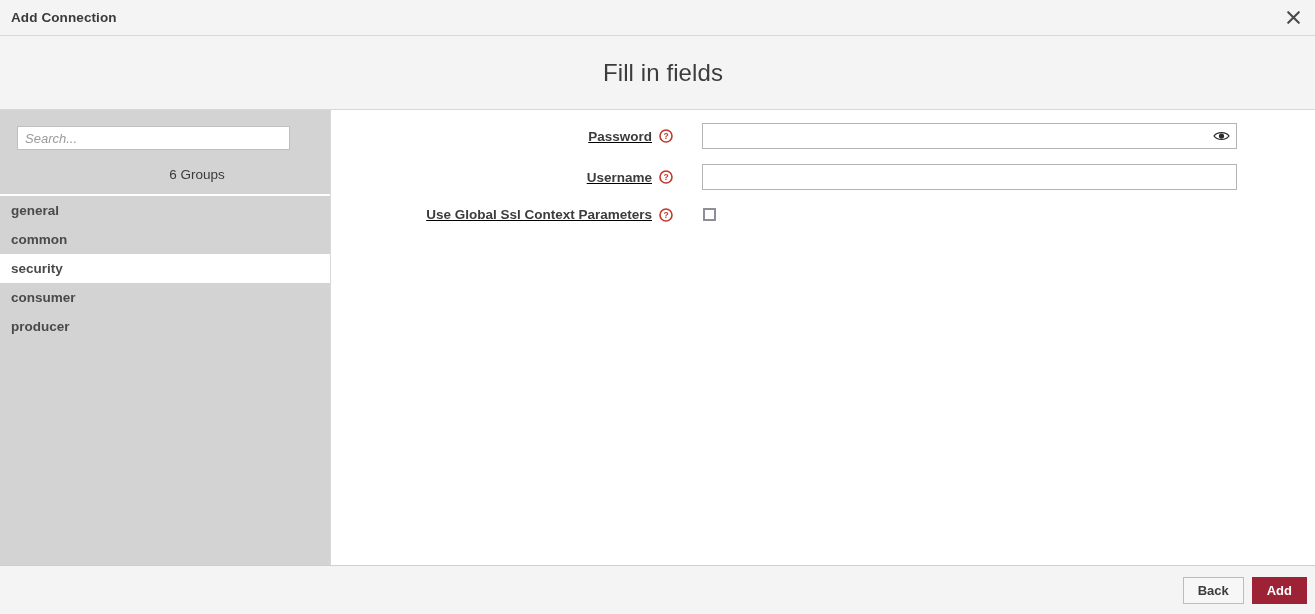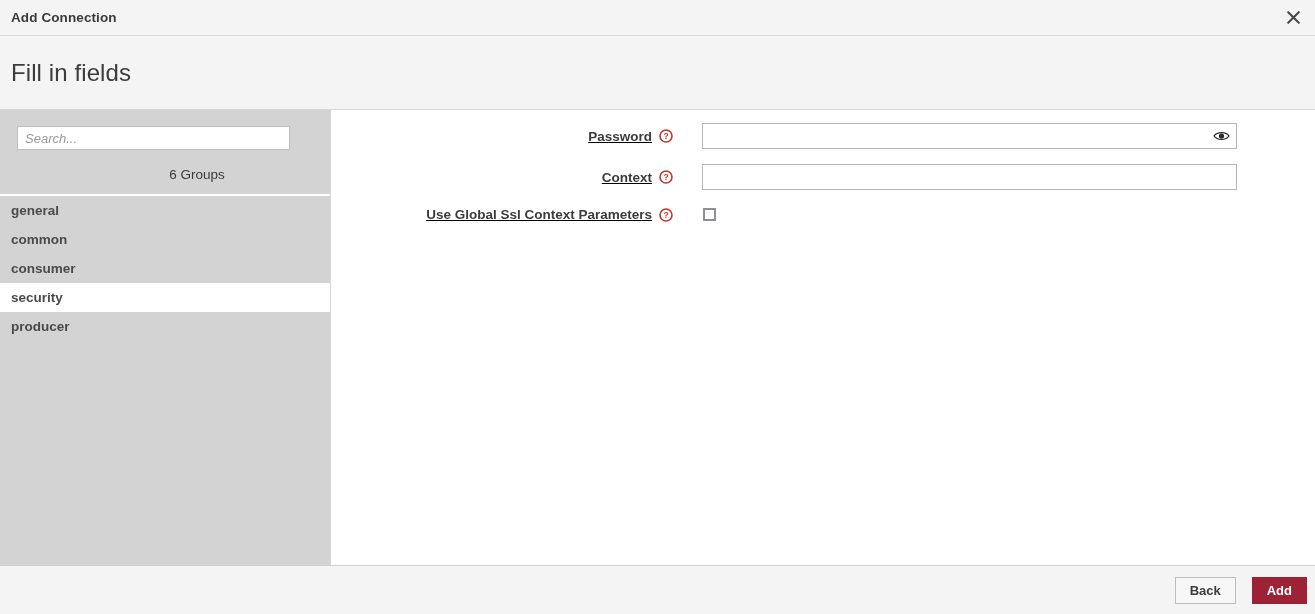--- a/index.html
+++ b/index.html
@@ -57,20 +57,21 @@
   
   .heading-bar {
     position: absolute;
     top: 36px; left: 0;
     width: 1315px;
     height: 74px;
     background: #f4f4f4;
     border-bottom: 1px solid #d8d8d8;
     display: flex;
     align-items: center;
+    justify-content: center;
   }
   .heading-text {
     margin-left: 11px;
     font-size: 24px;
     font-weight: normal;
     color: #3c3c3c;
     letter-spacing: 0.1px;
   }
 
   
@@ -224,21 +225,21 @@
     position: absolute;
     top: 565px; left: 0;
     width: 1315px;
     height: 49px;
     background: #f4f4f4;
     border-top: 1px solid #cfcfcf;
     display: flex;
     align-items: center;
     justify-content: flex-end;
     padding-right: 8px;
-    gap: 16px;
+    gap: 8px;
   }
   .btn {
     font-family: "Liberation Sans", sans-serif;
     font-size: 13px;
     font-weight: bold;
     height: 27px;
     padding: 0 14px;
     cursor: pointer;
     line-height: 1;
   }
@@ -275,22 +276,22 @@
 
     <div class="sidebar">
       <div class="search-wrap">
         <input class="search-input" type="text" placeholder="Search..." style="">
       </div>
       <div class="groups-count">6 Groups</div>
       <div class="groups-divider"></div>
       <ul class="group-list">
         <li class="group-item">general</li>
         <li class="group-item">common</li>
+        <li class="group-item selected">security</li>
         <li class="group-item">consumer</li>
-        <li class="group-item selected">security</li>
         <li class="group-item">producer</li>
       </ul>
     </div>
 
     <div class="form-panel">
 
       <div class="form-row" style="top:13px;">
         <span class="form-label">Password</span>
         <span class="help-icon">
           <svg width="14" height="14" viewBox="0 0 14 14">
@@ -303,21 +304,21 @@
           <button class="eye-btn" aria-label="Show password">
             <svg width="17" height="12" viewBox="0 0 17 12">
               <path d="M1 6 C4 1.5, 13 1.5, 16 6 C13 10.5, 4 10.5, 1 6 Z" fill="none" stroke="#2b2b2b" stroke-width="1.3"></path>
               <circle cx="8.5" cy="6" r="2.6" fill="#2b2b2b"></circle>
             </svg>
           </button>
         </div>
       </div>
 
       <div class="form-row" style="top:54px;">
-        <span class="form-label">Context</span>
+        <span class="form-label">Username</span>
         <span class="help-icon">
           <svg width="14" height="14" viewBox="0 0 14 14">
             <circle cx="7" cy="7" r="6" fill="none" stroke="#c0392b" stroke-width="1.6"></circle>
             <text x="7" y="10.4" font-family="Liberation Sans, sans-serif" font-size="8.5" font-weight="bold" fill="#c0392b" text-anchor="middle">?</text>
           </svg>
         </span>
         <div class="field-wrap">
           <input class="text-input" type="text" value="" style="">
         </div>
       </div>

